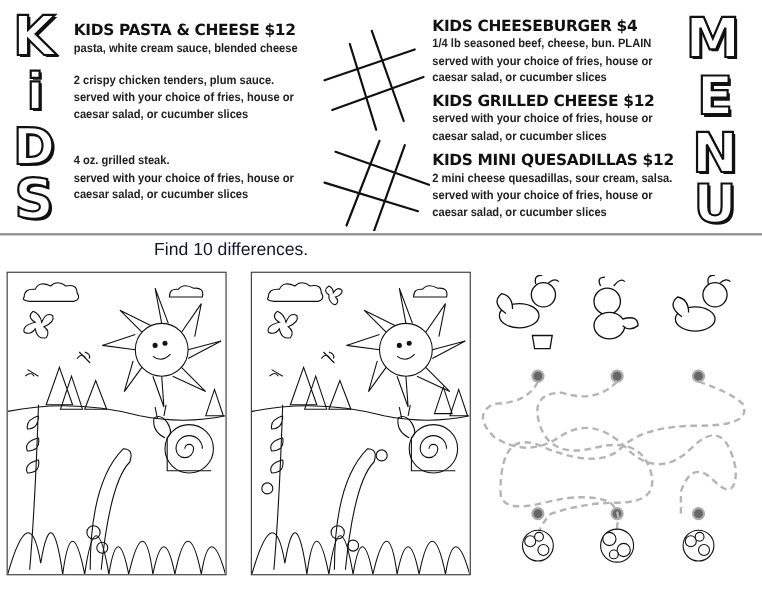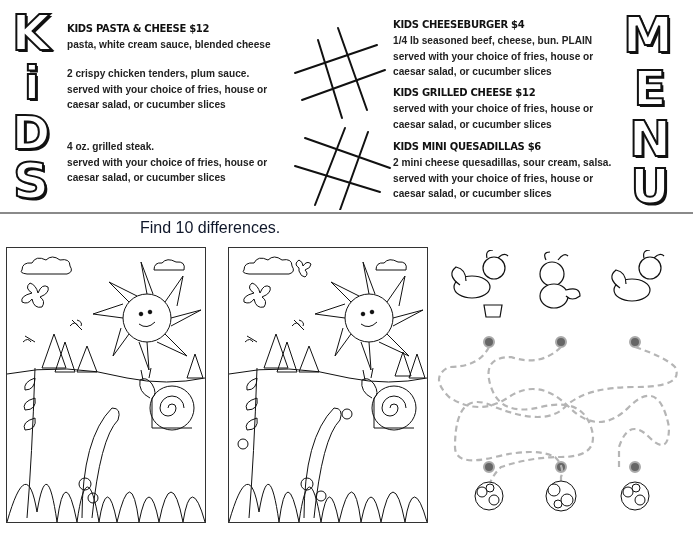--- a/index.html
+++ b/index.html
@@ -1,21 +1,21 @@
 <!DOCTYPE html>
 <html><head>
 <meta charset="utf-8">
 <style>
   html,body{margin:0;padding:0;background:#fff;}
   body{width:693px;height:535px;position:relative;overflow:hidden;font-family:"Liberation Sans",sans-serif;color:#111;}
   .abs{position:absolute;}
   .bigletter{position:absolute;font-family:"DejaVu Sans",sans-serif;font-weight:bold;color:#fff;
     -webkit-text-stroke:2px #111;text-shadow:2px 2px 0 #111;text-align:center;line-height:1;}
   .item{position:absolute;}
-  .item .title{font-family:"DejaVu Sans",sans-serif;font-weight:bold;font-size:10px;letter-spacing:-0.3px;line-height:17px;white-space:nowrap;}
+  .item .title{font-family:"DejaVu Sans",sans-serif;font-weight:bold;font-size:14px;letter-spacing:-0.3px;line-height:17px;white-space:nowrap;}
   .item .desc{font-family:"Liberation Sans",sans-serif;font-weight:bold;font-size:11px;line-height:15.5px;color:#222;white-space:nowrap;transform:scaleX(0.92);transform-origin:left;}
   .divider{position:absolute;left:0;top:212px;width:693px;height:1.5px;background:#8a8a8a;}
   .instr{position:absolute;left:140px;top:219px;font-family:"Liberation Sans",sans-serif;font-size:16px;color:#0f172a;}
   .frame{position:absolute;border:1px solid #333;background:#fff;overflow:hidden;}
   svg{display:block;}
 </style>
 </head>
 <body>
 
 <div>
@@ -52,21 +52,21 @@
   <div class="desc">1/4 lb seasoned beef, cheese, bun. PLAIN</div>
   <div class="desc">served with your choice of fries, house or</div>
   <div class="desc">caesar salad, or cucumber slices</div>
 </div>
 <div class="item" style="left:393px;top:84px;">
   <div class="title">KIDS GRILLED CHEESE $12</div>
   <div class="desc">served with your choice of fries, house or</div>
   <div class="desc">caesar salad, or cucumber slices</div>
 </div>
 <div class="item" style="left:393px;top:138px;">
-  <div class="title">KIDS MINI QUESADILLAS $6</div>
+  <div class="title">KIDS MINI QUESADILLAS $12</div>
   <div class="desc">2 mini cheese quesadillas, sour cream, salsa.</div>
   <div class="desc">served with your choice of fries, house or</div>
   <div class="desc">caesar salad, or cucumber slices</div>
 </div>
 
 <svg class="abs" style="left:285px;top:10px;" width="110" height="200">
   <g stroke="#111" stroke-width="2" stroke-linecap="round" fill="none">
     <line x1="33" y1="30" x2="57" y2="108"></line>
     <line x1="53" y1="18" x2="82" y2="100"></line>
     <line x1="10" y1="63" x2="92" y2="35"></line>

